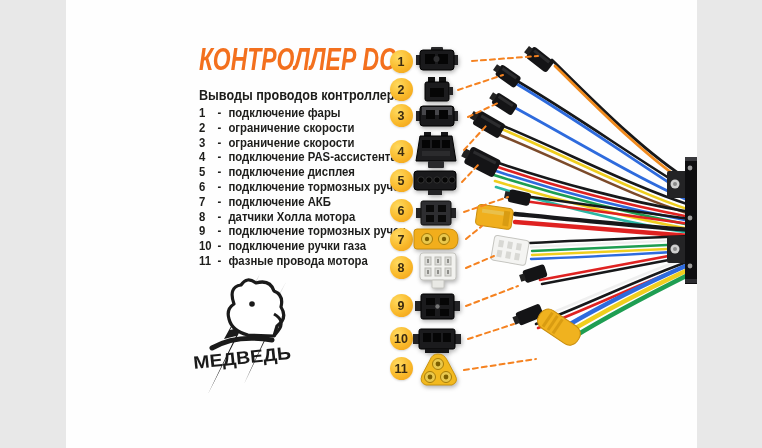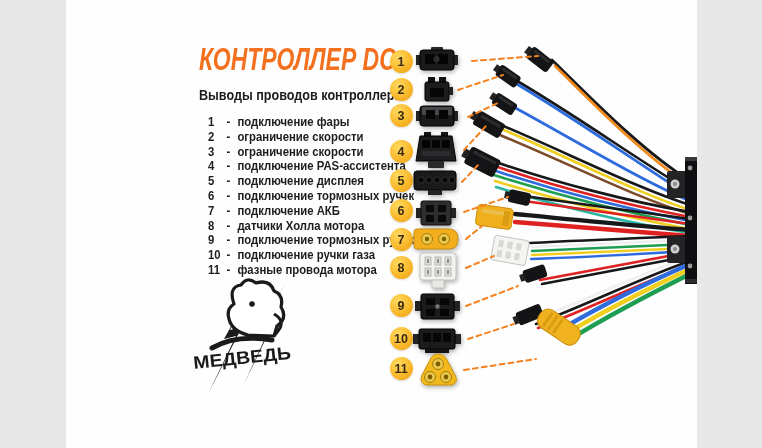--- a/index.html
+++ b/index.html
@@ -12,21 +12,21 @@
     font-size:31px;font-weight:bold;font-style:italic;color:#F3701E;
     white-space:nowrap;letter-spacing:0;
     transform:scaleX(0.74);transform-origin:0 0;
   }
   .subtitle{
     position:absolute;left:133px;top:86px;margin:0;
     font-size:15px;font-weight:bold;color:#1d1d1b;white-space:nowrap;
     transform:scaleX(0.84);transform-origin:0 0;
   }
   .legend{
-    position:absolute;left:133px;top:106px;margin:9px;padding:0;list-style:none;
+    position:absolute;left:133px;top:106px;margin:0;padding:0;list-style:none;
     font-size:13.5px;font-weight:bold;color:#1d1d1b;
   }
   .legend li{
     height:14.8px;line-height:14.8px;white-space:nowrap;
     transform:scaleX(0.84);transform-origin:0 0;
   }
   .legend .n{display:inline-block;width:22px;}
   .legend .d{display:inline-block;width:13px;}
   .badge{
     position:absolute;width:23px;height:23px;border-radius:50%;

